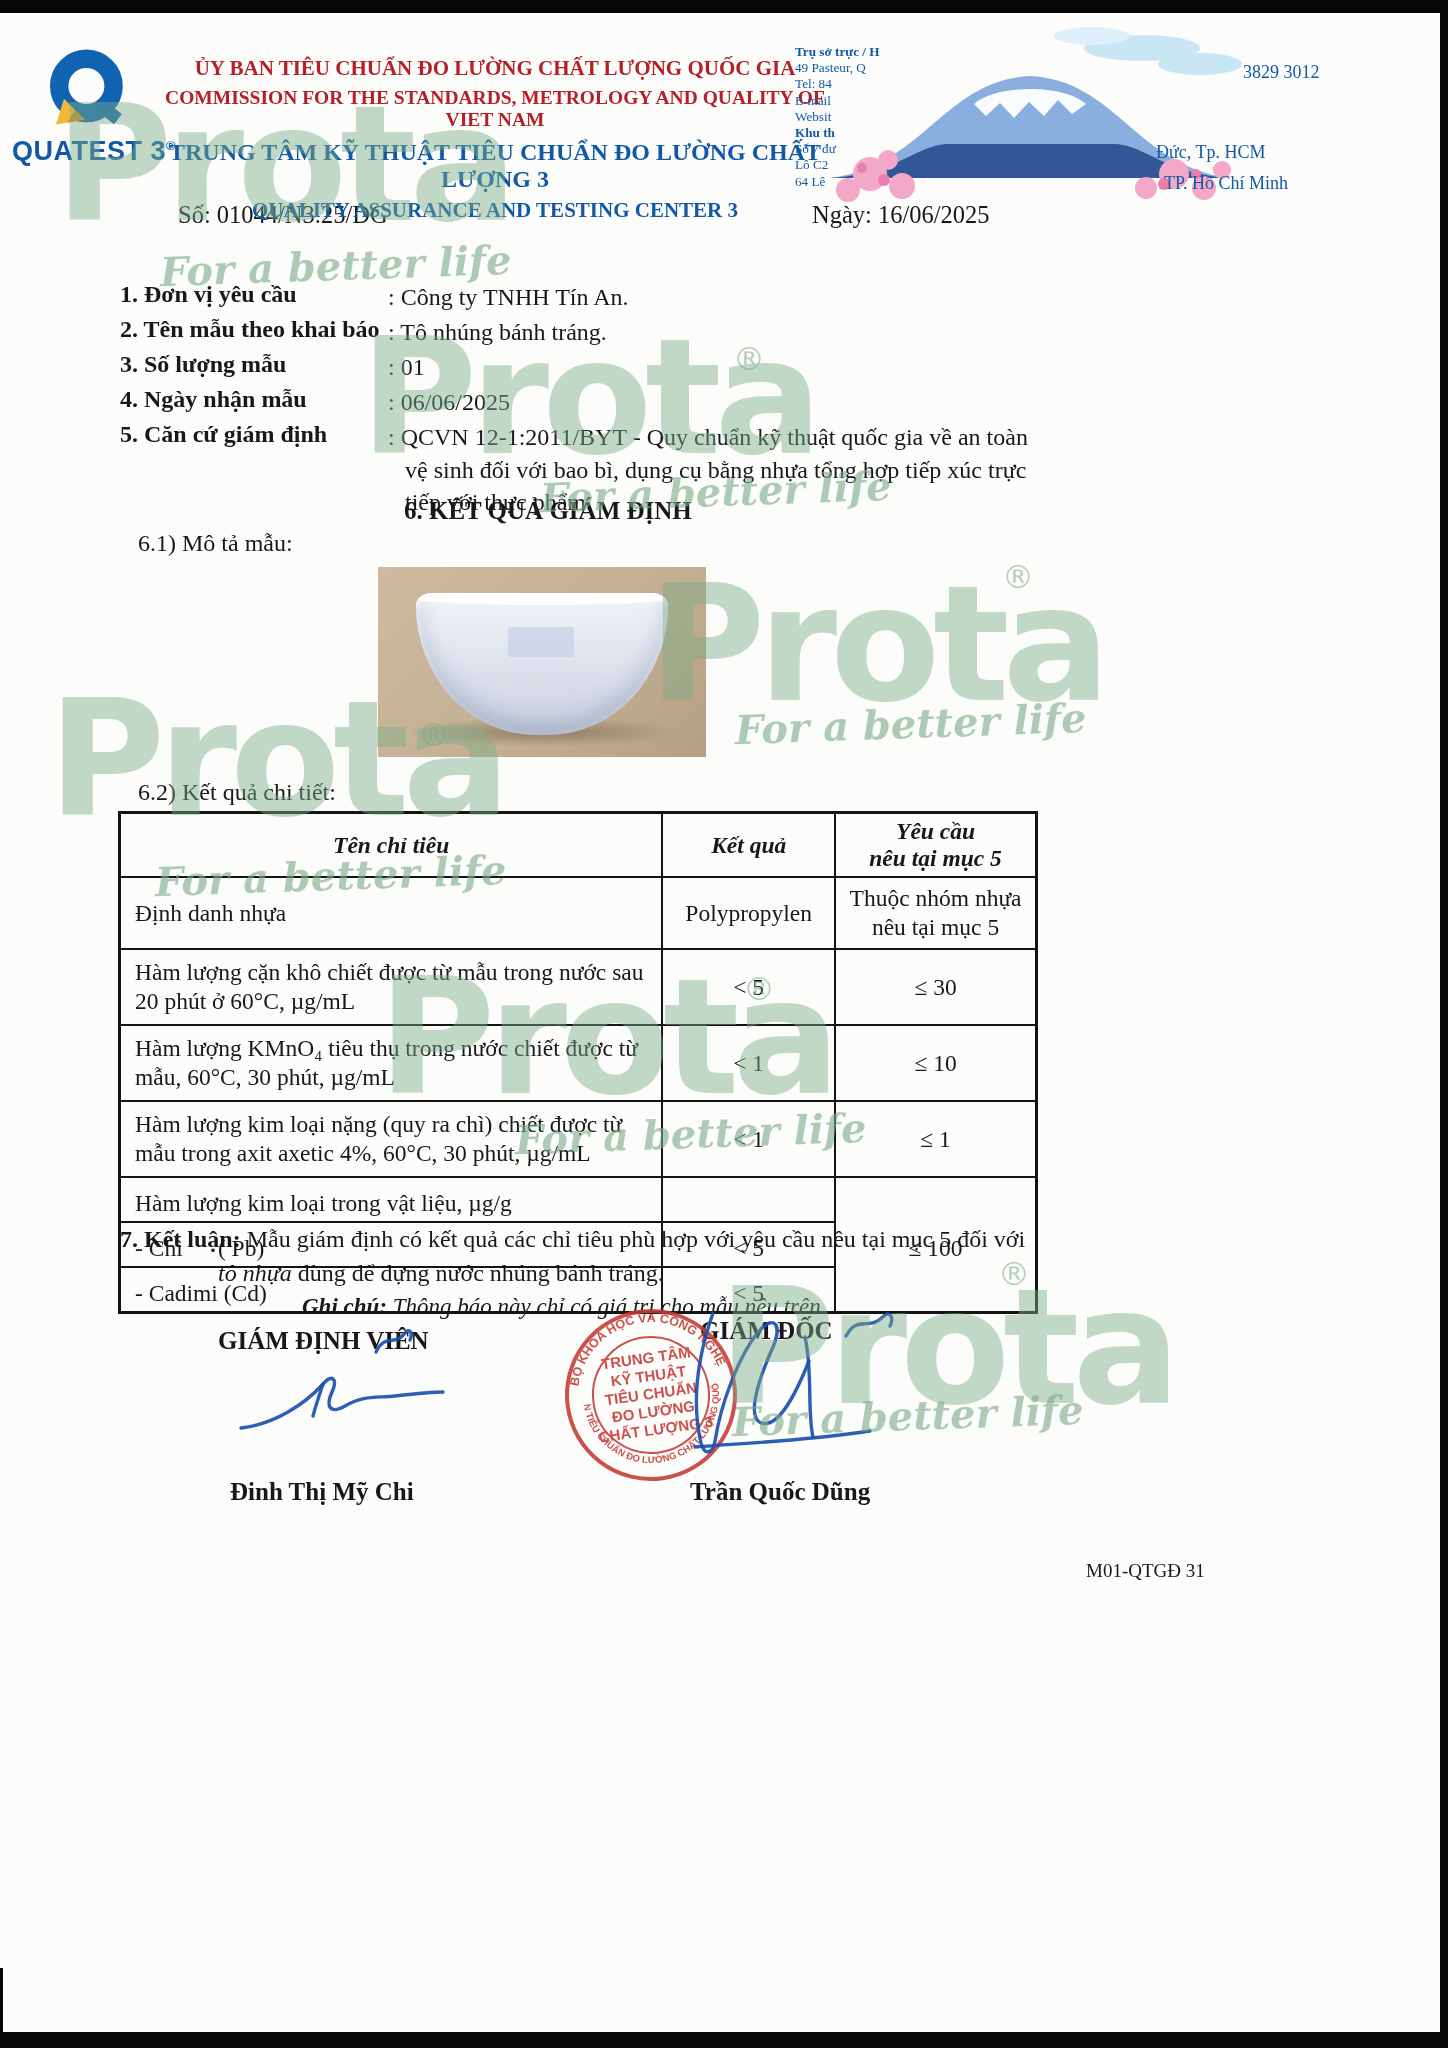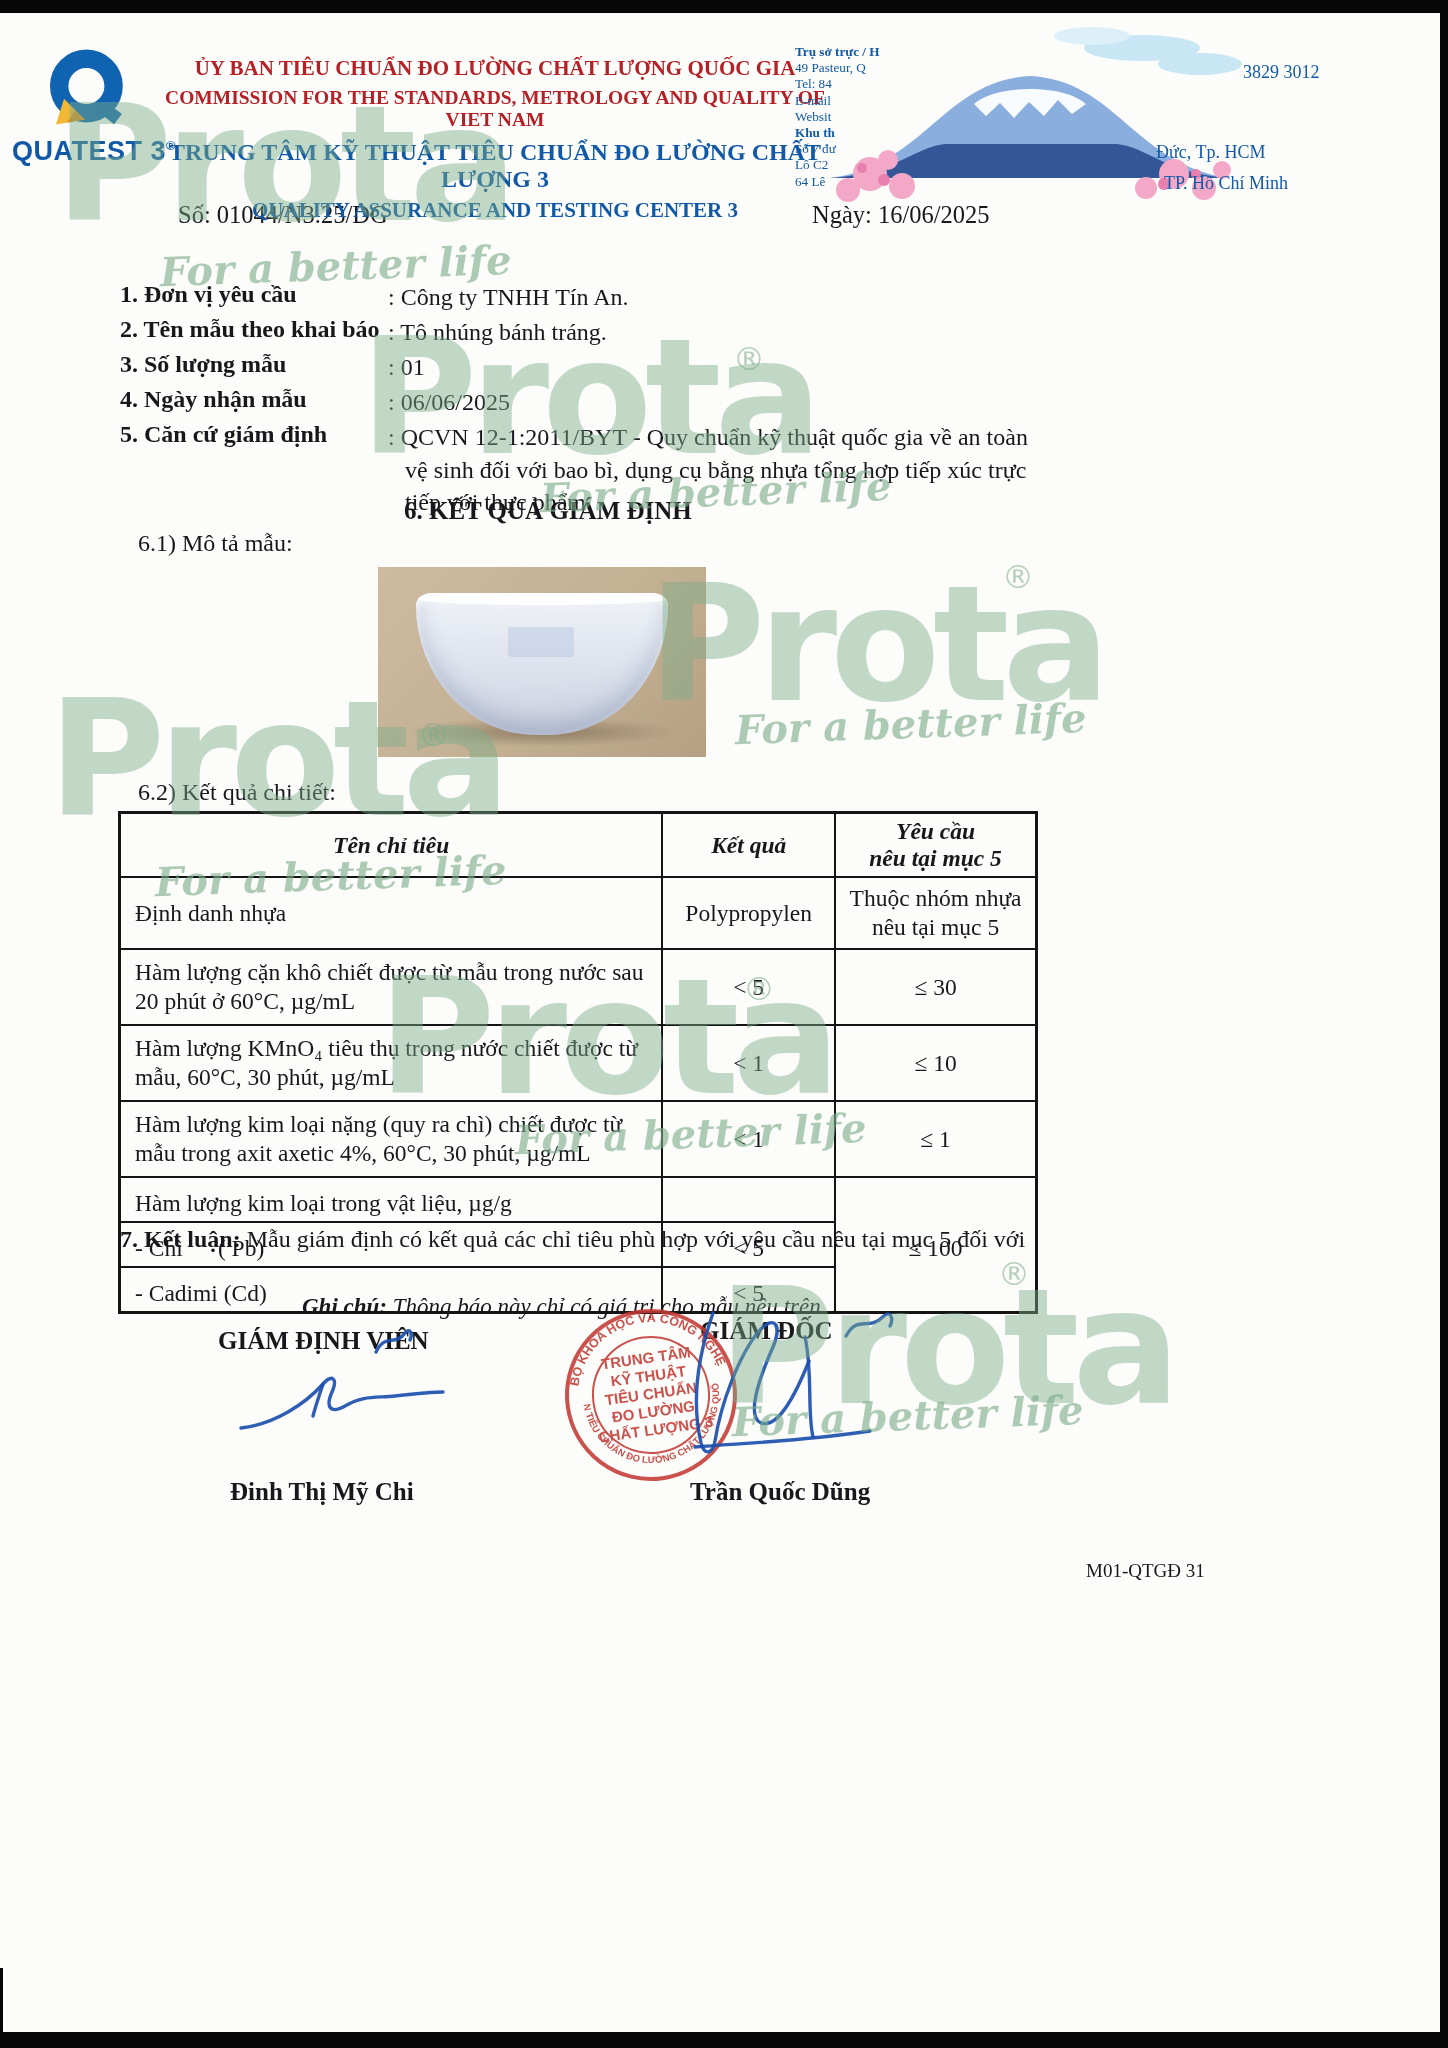--- a/index.html
+++ b/index.html
@@ -249,20 +249,21 @@
         <td class="val">&lt; 5</td>
       </tr>
       <tr class="r-thin">
         <td class="name">- Cadimi (Cd)</td>
         <td class="val">&lt; 5</td>
       </tr>
     </tbody>
   </table>
 
   <div class="concl-line1"><span class="b">7. Kết luận:</span><span> Mẫu giám định có kết quả các chỉ tiêu phù hợp với yêu cầu nêu tại mục 5 đối với</span></div>
+  <div class="concl-line2"><span class="i">tô nhựa</span><span> dùng để đựng nước nhúng bánh tráng.</span></div>
   <div class="note-line"><span class="b">Ghi chú:</span><span> Thông báo này chỉ có giá trị cho mẫu nêu trên.</span></div>
 
   <div class="role-left">GIÁM ĐỊNH VIÊN</div>
   <div class="role-right">GIÁM ĐỐC</div>
   <div class="name-left">Đinh Thị Mỹ Chi</div>
   <div class="name-right">Trần Quốc Dũng</div>
 
   <svg class="stamp" viewBox="0 0 178 178">
     <defs>
       <path id="rimtop" d="M16,89 A73,73 0 0 1 162,89"></path>

